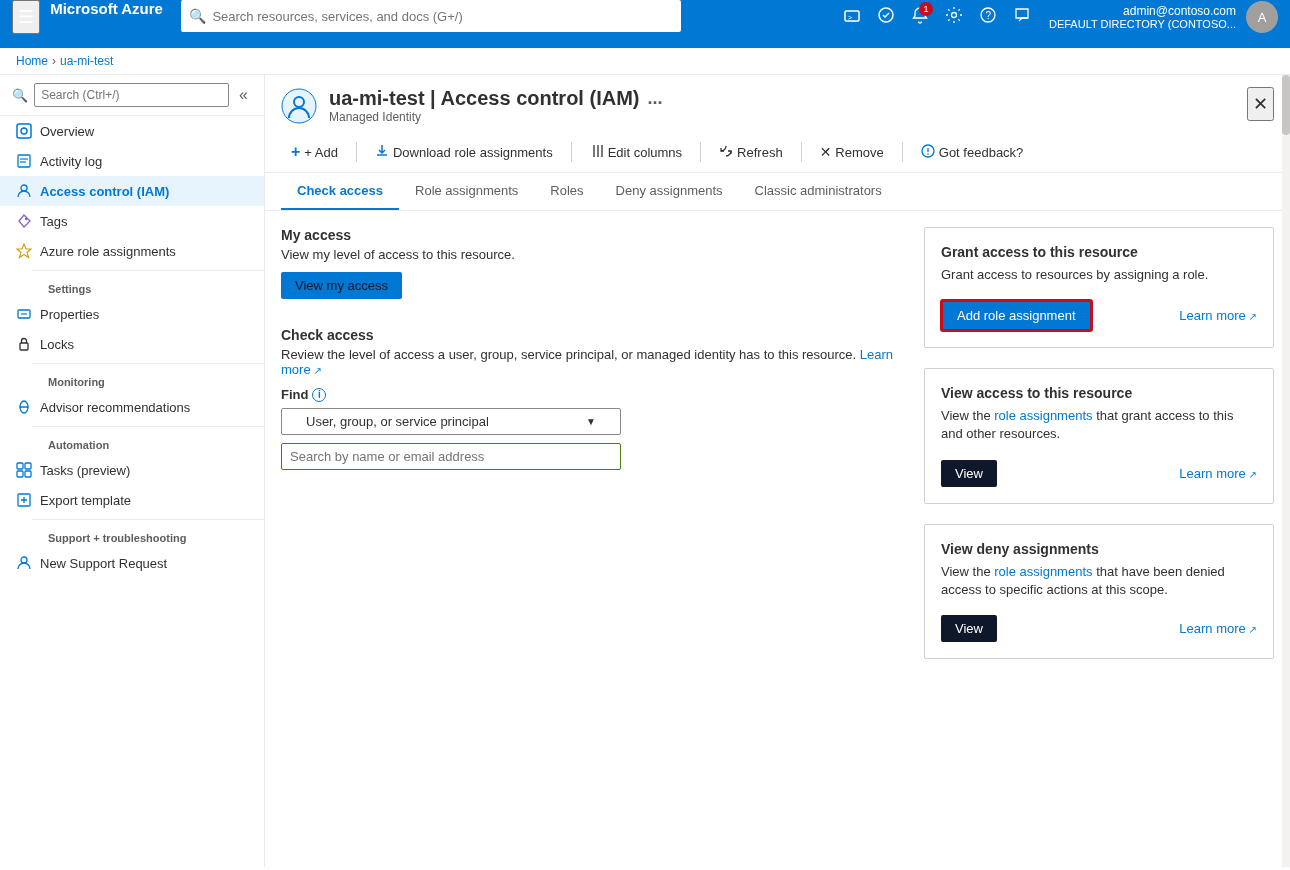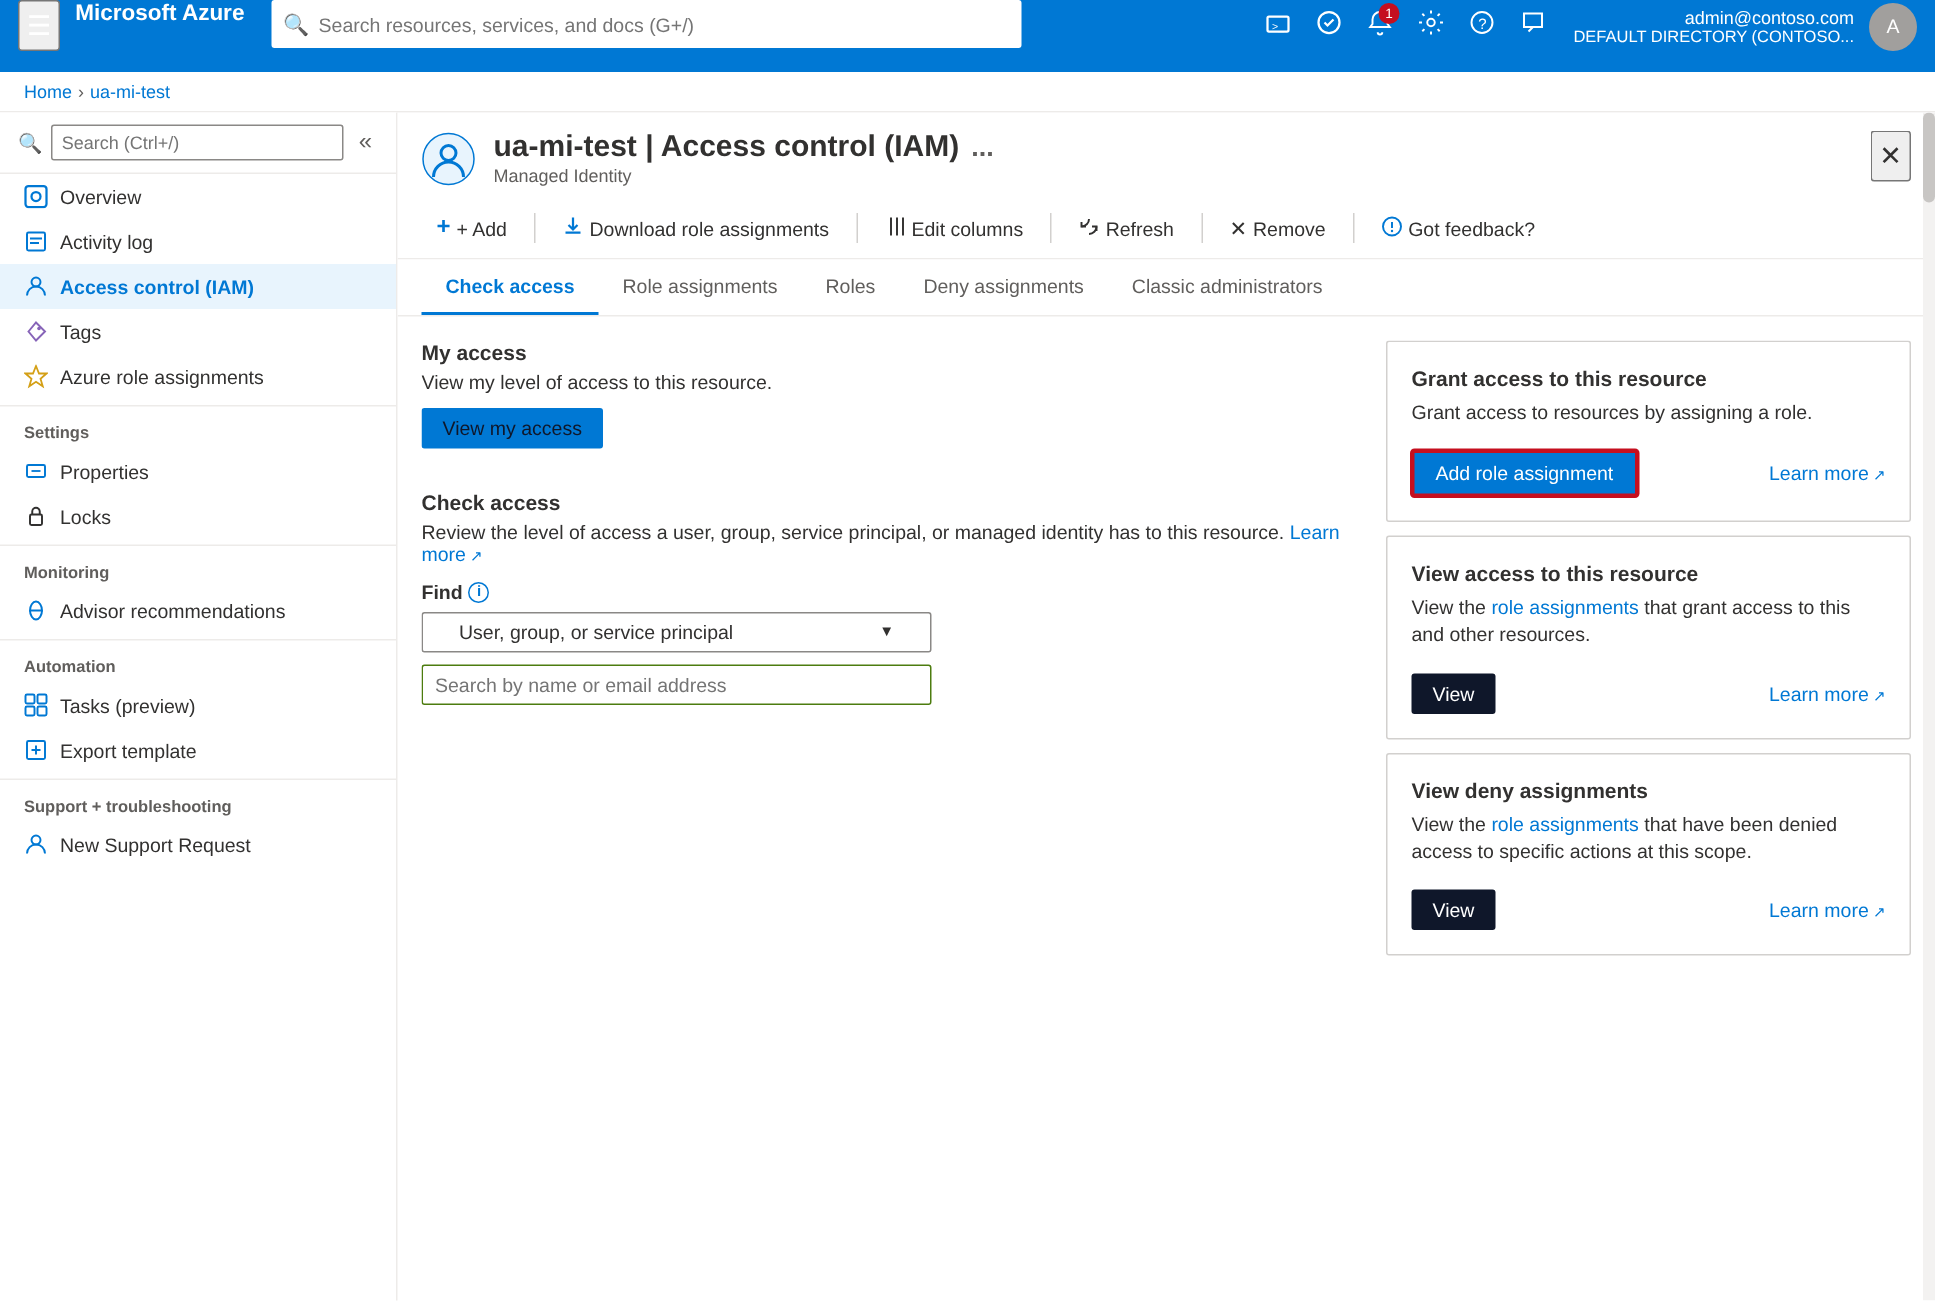--- a/index.html
+++ b/index.html
@@ -37,21 +37,21 @@
     
     .sidebar { width: 265px; min-width: 265px; background: #fff; border-right: 1px solid #edebe9; overflow-y: auto; display: flex; flex-direction: column; }
     .sidebar-search { padding: 8px 12px; display: flex; align-items: center; gap: 6px; border-bottom: 1px solid #edebe9; }
     .sidebar-search input { border: 1px solid #8a8886; border-radius: 2px; padding: 4px 8px; font-size: 12px; flex: 1; outline: none; }
     .sidebar-collapse-btn { color: #605e5c; cursor: pointer; font-size: 16px; padding: 2px 4px; }
     .sidebar-item {
       display: flex; align-items: center; gap: 8px; padding: 7px 16px; cursor: pointer; font-size: 13px; color: #323130;
     }
     .sidebar-item.active { background: #e8f4fd; color: #0078d4; font-weight: 600; }
     .sidebar-item .item-icon { width: 16px; height: 16px; display: flex; align-items: center; justify-content: center; flex-shrink: 0; }
-    .sidebar-section { padding: 12px 16px 4px; font-size: 11px; font-weight: 600; color: #605e5c; text-transform: none; border-top: 1px solid #edebe9; margin-top: 4px; }
+    .sidebar-section { padding: 12px 16px 4px; font-size: 11px; font-weight: 600; color: #605e5c; text-transform: none; border-top: 1px solid #edebe9; margin-top: 4px; margin-left: 32px; }
 
     
     .content-area { flex: 1; overflow: hidden; display: flex; flex-direction: column; }
 
     
     .page-header { padding: 12px 16px 8px; background: #fff; display: flex; align-items: flex-start; justify-content: space-between; }
     .page-header-left { display: flex; align-items: center; gap: 12px; }
     .resource-icon { width: 36px; height: 36px; display: flex; align-items: center; justify-content: center; }
     .page-title-block { }
     .page-title { font-size: 20px; font-weight: 600; color: #323130; display: flex; align-items: center; gap: 8px; }
@@ -95,21 +95,21 @@
       width: 340px; border: 1px solid #8a8886; padding: 5px 24px; font-size: 13px; border-radius: 2px;
       background: #fff; cursor: pointer; display: flex; align-items: center; justify-content: space-between; margin-bottom: 8px;
     }
     .search-input {
       width: 340px; border: 1px solid #4d7c0f; padding: 5px 8px; font-size: 13px; border-radius: 2px; outline: none; color: #a19f9d;
     }
     .link-blue { color: #0078d4; text-decoration: none; }
     .link-external::after { content: ' ↗'; font-size: 10px; }
 
     
-    .right-panel { width: 350px; min-width: 340px; overflow-y: auto; display: flex; flex-direction: column; gap: 9px; }
+    .right-panel { width: 350px; min-width: 340px; overflow-y: auto; display: flex; flex-direction: column; gap: 20px; }
     .card {
       border: 1px solid #d2d0ce; border-radius: 2px; padding: 16px; background: #fff;
     }
     .card-title { font-size: 14px; font-weight: 600; color: #323130; margin-bottom: 6px; }
     .card-desc { font-size: 13px; color: #323130; margin-bottom: 16px; line-height: 1.4; }
     .card-footer { display: flex; align-items: center; justify-content: space-between; margin-top: 8px; }
     .add-role-btn {
       background: #0078d4; color: #fff; border: 2px solid #c50f1f; padding: 6px 14px;
       font-size: 13px; cursor: pointer; border-radius: 2px; box-shadow: 0 0 0 1px #c50f1f;
     }

